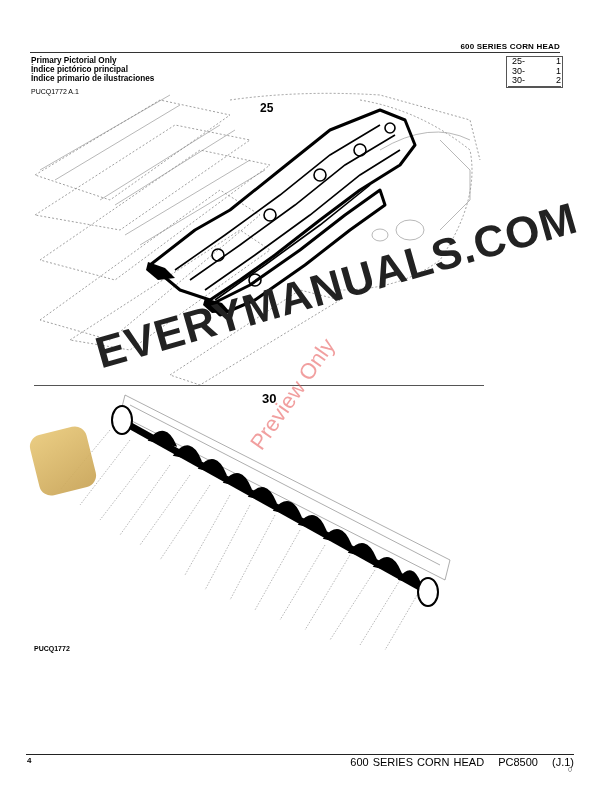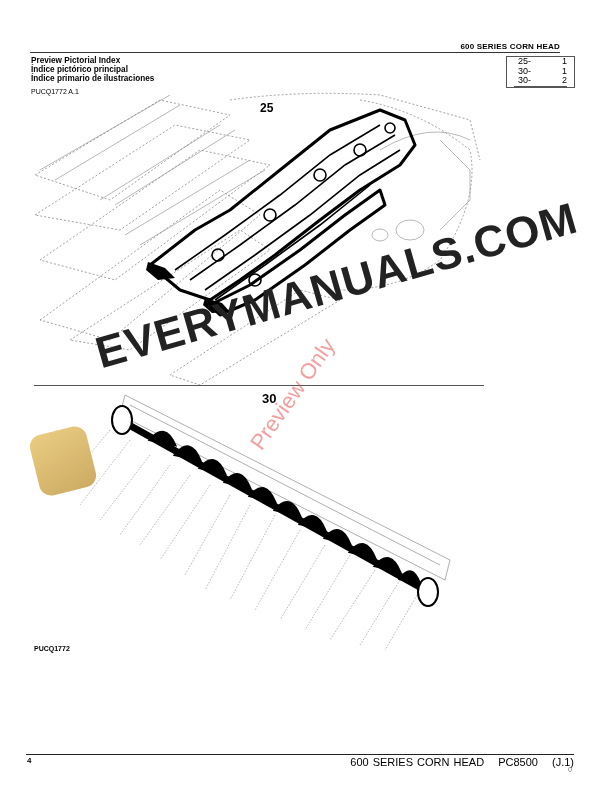--- a/index.html
+++ b/index.html
@@ -3,21 +3,21 @@
 <meta charset="utf-8">
 <style>
   html, body { margin: 0; padding: 0; background: #ffffff; }
   body { width: 612px; height: 792px; position: relative; overflow: hidden;
          font-family: "Liberation Sans", sans-serif; color: #000; }
   .abs { position: absolute; }
   .top-rule { left: 30px; top: 52px; width: 530px; height: 0; border-top: 1.2px solid #333; }
   .header-title { right: 52px; top: 42px; font-size: 8px; font-weight: bold; letter-spacing: 0.2px; }
   .titles { left: 31px; top: 56px; font-size: 8.2px; font-weight: bold; line-height: 9px; }
   .fig-ref-top { left: 31px; top: 88px; font-size: 7px; }
-  .index-box { left: 506px; top: 56px; width: 53px; border: 1px solid #555; font-size: 9px; line-height: 9.5px; padding: 0 7px; }
+  .index-box { left: 506px; top: 56px; width: 53px; border: 1px solid #555; font-size: 9px; line-height: 9.5px; padding: 0 1px; }
   .index-row { display: flex; justify-content: space-between; padding-left: 4px; }
   .index-row:last-child { border-bottom: 1px solid #555; }
   .fig-label { font-size: 12px; font-weight: bold; }
   .mid-rule { left: 34px; top: 385px; width: 450px; height: 0; border-top: 1.3px solid #555; }
   .fig-ref-bottom { left: 34px; top: 645px; font-size: 7px; font-weight: bold; }
   .bottom-rule { left: 26px; top: 754px; width: 548px; height: 0; border-top: 1.2px solid #222; }
   .page-num { left: 27px; top: 756px; font-size: 8px; font-weight: bold; }
   .footer-text { right: 38px; top: 756px; font-size: 11px; word-spacing: 1px; }
   .footer-text span { margin-left: 10px; }
   .footer-sub { right: 40px; top: 766px; font-size: 6px; color: #555; }
@@ -30,21 +30,21 @@
           transform: rotate(-14deg); opacity: 0.92; }
   svg { position: absolute; left: 0; top: 0; }
 </style>
 </head>
 <body>
 
 <div class="abs header-title">600 SERIES CORN HEAD</div>
 <div class="abs top-rule"></div>
 
 <div class="abs titles">
-  <div>Preview Pictorial Index</div>
+  <div>Primary Pictorial Only</div>
   <div>Índice pictórico principal</div>
   <div>Índice primario de ilustraciones</div>
 </div>
 <div class="abs fig-ref-top">PUCQ1772 A.1</div>
 
 <div class="abs index-box">
   <div class="index-row">
     <span>25-</span>
     <span>1</span>
   </div>

